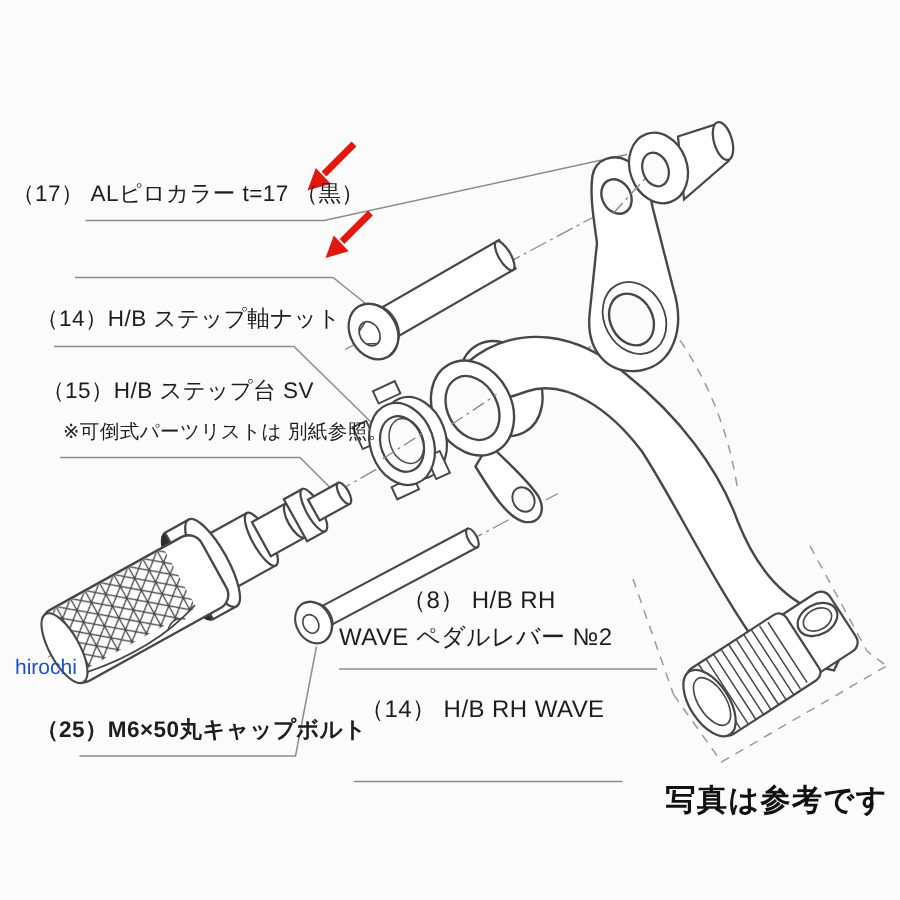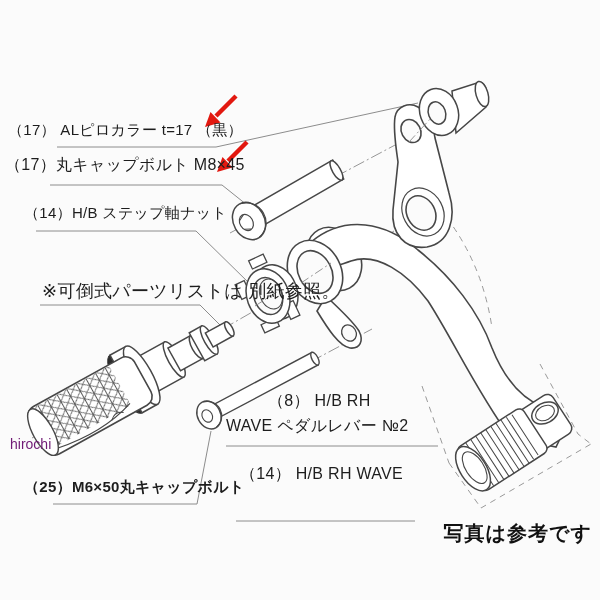--- a/index.html
+++ b/index.html
@@ -10,27 +10,27 @@
     color:#1d1d1d;
   }
   #stage{position:absolute;inset:0;width:600px;height:600px;}
   svg{position:absolute;left:0;top:0;}
   .lbl{
     position:absolute;white-space:nowrap;color:#1d1d1d;
     letter-spacing:0.3px;line-height:1.15;
   }
   .fs15{font-size:15px;}
   .fs16{font-size:16px;}
-  .fs12{font-size:18px;text-align:right;}
+  .fs12{font-size:13px;text-align:right;}
   .caption{
     position:absolute;right:8px;top:520px;font-size:20px;font-weight:600;
     color:#111;letter-spacing:1px;
   }
   .watermark{
-    position:absolute;left:10px;top:436px;font-size:14px;color:#701a75;
+    position:absolute;left:10px;top:436px;font-size:14px;color:#1d4ed8;
   }
 </style>
 </head>
 <body>
 
 <div id="stage">
 
 <svg width="600" height="600" viewBox="0 0 600 600">
   <defs>
     <pattern id="knurl" width="11" height="9" patternUnits="userSpaceOnUse">
@@ -179,22 +179,22 @@
       <polygon points="205,127 220.5,122.5 210.5,112" fill="#e2180f"></polygon>
     </g>
     <g>
       <line x1="247" y1="142" x2="228" y2="161" stroke="#e2180f" stroke-width="4.5"></line>
       <polygon points="217,172 232.5,167.5 222.5,157" fill="#e2180f"></polygon>
     </g>
   </g>
 </svg>
 
 <div class="lbl fs15" style="left:8px;top:121px;">（17） ALピロカラー t=17 （黒）</div>
-<div class="lbl fs16" style="left:5px;top:156px;">（17）丸キャップボルト M8×45</div>
 <div class="lbl fs15" style="left:24px;top:204px;">（14）H/B ステップ軸ナット</div>
+<div class="lbl fs15" style="left:28px;top:252px;">（15）H/B ステップ台 SV</div>
 <div class="lbl fs12" style="left:42px;top:281px;">※可倒式パーツリストは 別紙参照。</div>
 <div class="lbl fs15" style="left:24px;top:478px;font-weight:bold;">（25）M6×50丸キャップボルト</div>
 
 <div class="lbl fs16" style="left:252px;top:392px;margin-left:16px;">（8） H/B RH</div>
 <div class="lbl fs16" style="left:226px;top:417px;">WAVE ペダルレバー №2</div>
 
 <div class="lbl fs16" style="left:240px;top:465px;">（14） H/B RH WAVE</div>
 
 <div class="caption">写真は参考です</div>
 <div class="watermark">hirochi</div>

